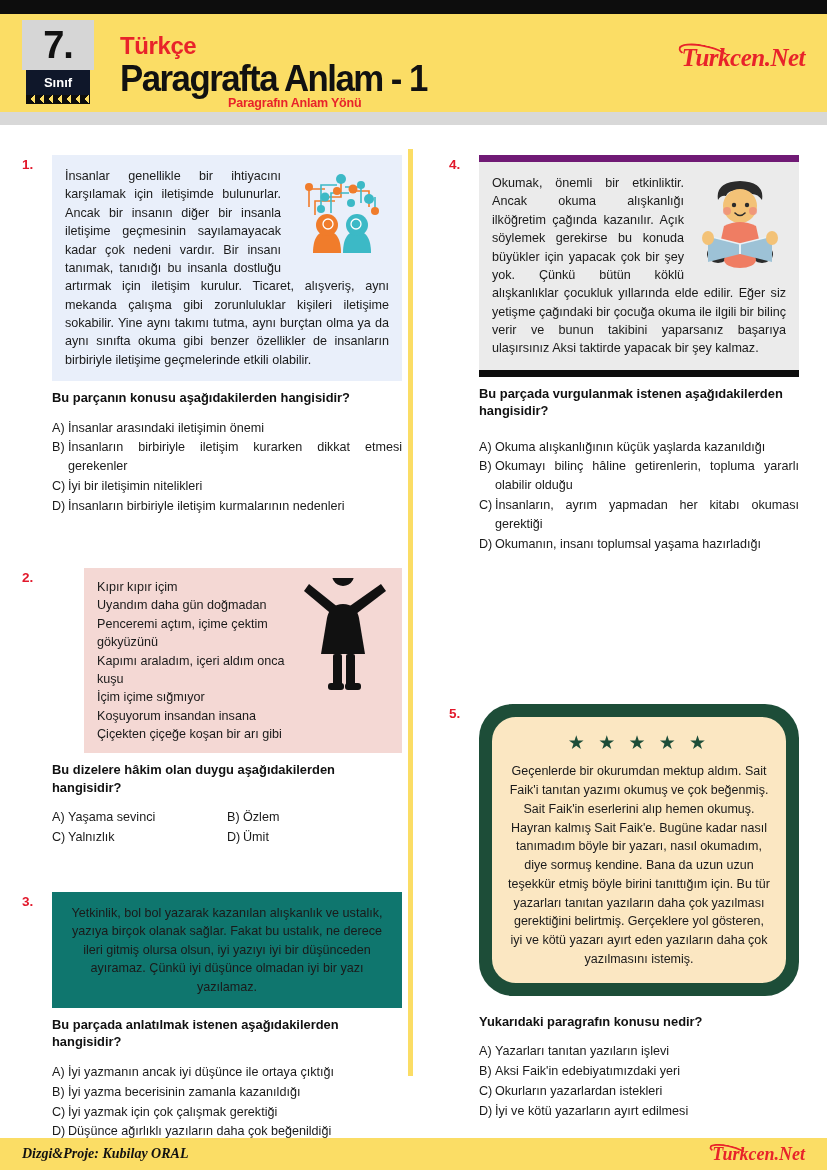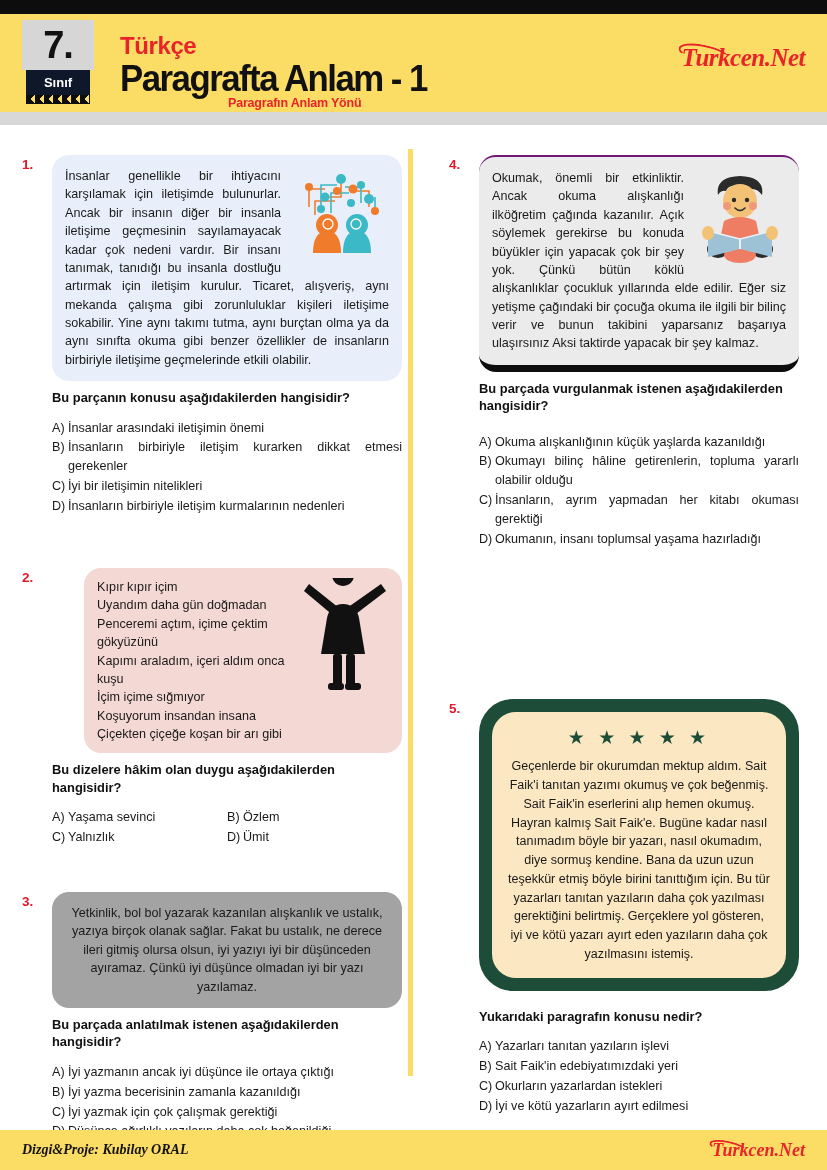--- a/index.html
+++ b/index.html
@@ -88,26 +88,26 @@
   .question { position: relative; }
   .q-num {
     position: absolute; left: 0; top: 2px;
     color: #e2182b; font-weight: bold; font-size: 13.5px;
   }
   .q-body { margin-left: 30px; }
 
   
   .passage {
     font-size: 12.6px; line-height: 1.46; color: #1a1a1a;
-    text-align: justify; padding: 12px 13px; border-radius: 17px;
+    text-align: justify; padding: 12px 13px;
   }
   .passage.blue  { background: #e9effa; }
   .passage.pink  { background: #f4d8d4; margin-left: 32px; }
-  .passage.beige { background: #a3a3a3; text-align: center; }
-  .passage.gray  { background: #ebebeb; border-top: 2px solid #701a75; border-bottom: 7px solid #0d0d0d; }
+  .passage.beige { background: #0f766e; text-align: center; }
+  .passage.gray  { background: #ebebeb; border-top: 7px solid #701a75; border-bottom: 7px solid #0d0d0d; }
 
   .float-img { float: right; margin: 0 0 4px 10px; }
 
   .q-stem {
     font-size: 12.9px; font-weight: bold; color: #111;
     line-height: 1.35; margin-top: 8px;
   }
   .options { margin-top: 12px; font-size: 12.6px; color: #1a1a1a; line-height: 1.5; }
   .option { display: flex; margin-bottom: 1px; }
   .option .letter { width: 16px; flex: none; }
@@ -130,21 +130,21 @@
   .stars { text-align: center; color: #1d4d38; font-size: 19px; letter-spacing: 4px; margin-bottom: 5px; }
 
   
   .img-network { width: 98px; height: 86px; }
   .img-dancer  { width: 86px; height: 112px; }
   .img-reader  { width: 92px; height: 96px; }
 
   
   .footer {
     position: absolute; left: 0; bottom: 0;
-    width: 827px; height: 40px; background: #fbdd65;
+    width: 827px; height: 32px; background: #fbdd65;
     display: flex; align-items: center; justify-content: space-between;
     padding: 0 22px;
   }
   .footer-credit {
     font-family: "Liberation Serif", serif; font-style: italic;
     font-size: 14px; color: #111; font-weight: bold;
   }
   .footer-logo {
     position: relative; color: #e8232a; font-size: 18px;
     font-weight: bold; font-style: italic;
@@ -386,21 +386,21 @@
           </div>
         </div>
         <div class="q-stem" style="margin-top:17px;">Yukarıdaki paragrafın konusu nedir?</div>
         <div class="options">
           <div class="option">
             <span class="letter">A)</span>
             <span class="text">Yazarları tanıtan yazıların işlevi</span>
           </div>
           <div class="option">
             <span class="letter">B)</span>
-            <span class="text">Sait Faik'in edebiyatımızdaki yeri</span>
+            <span class="text">Aksi Faik'in edebiyatımızdaki yeri</span>
           </div>
           <div class="option">
             <span class="letter">C)</span>
             <span class="text">Okurların yazarlardan istekleri</span>
           </div>
           <div class="option">
             <span class="letter">D)</span>
             <span class="text">İyi ve kötü yazarların ayırt edilmesi</span>
           </div>
         </div>

